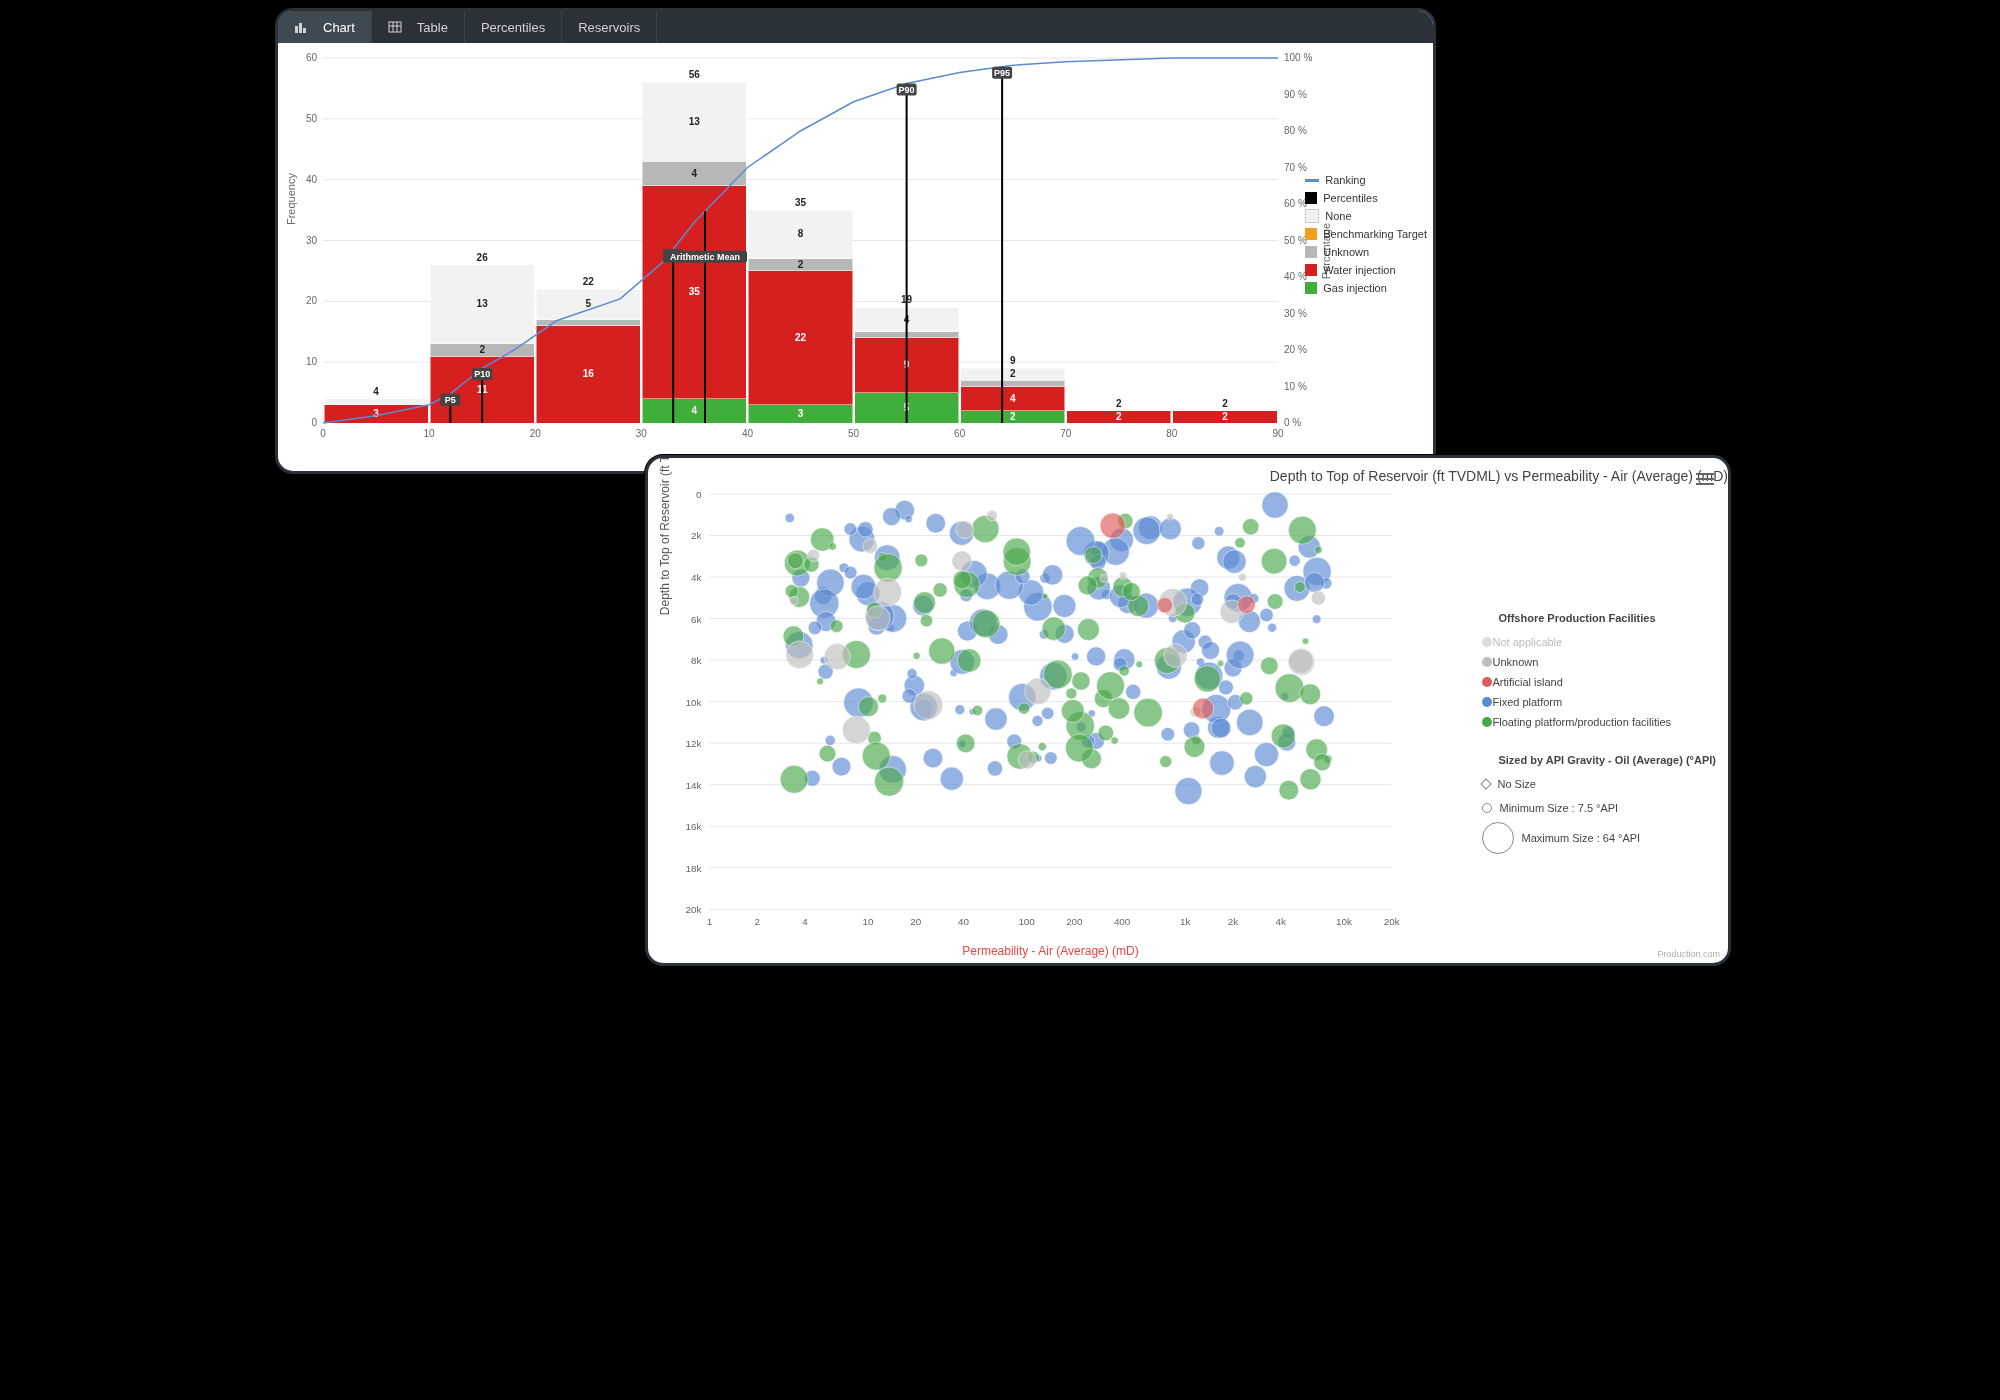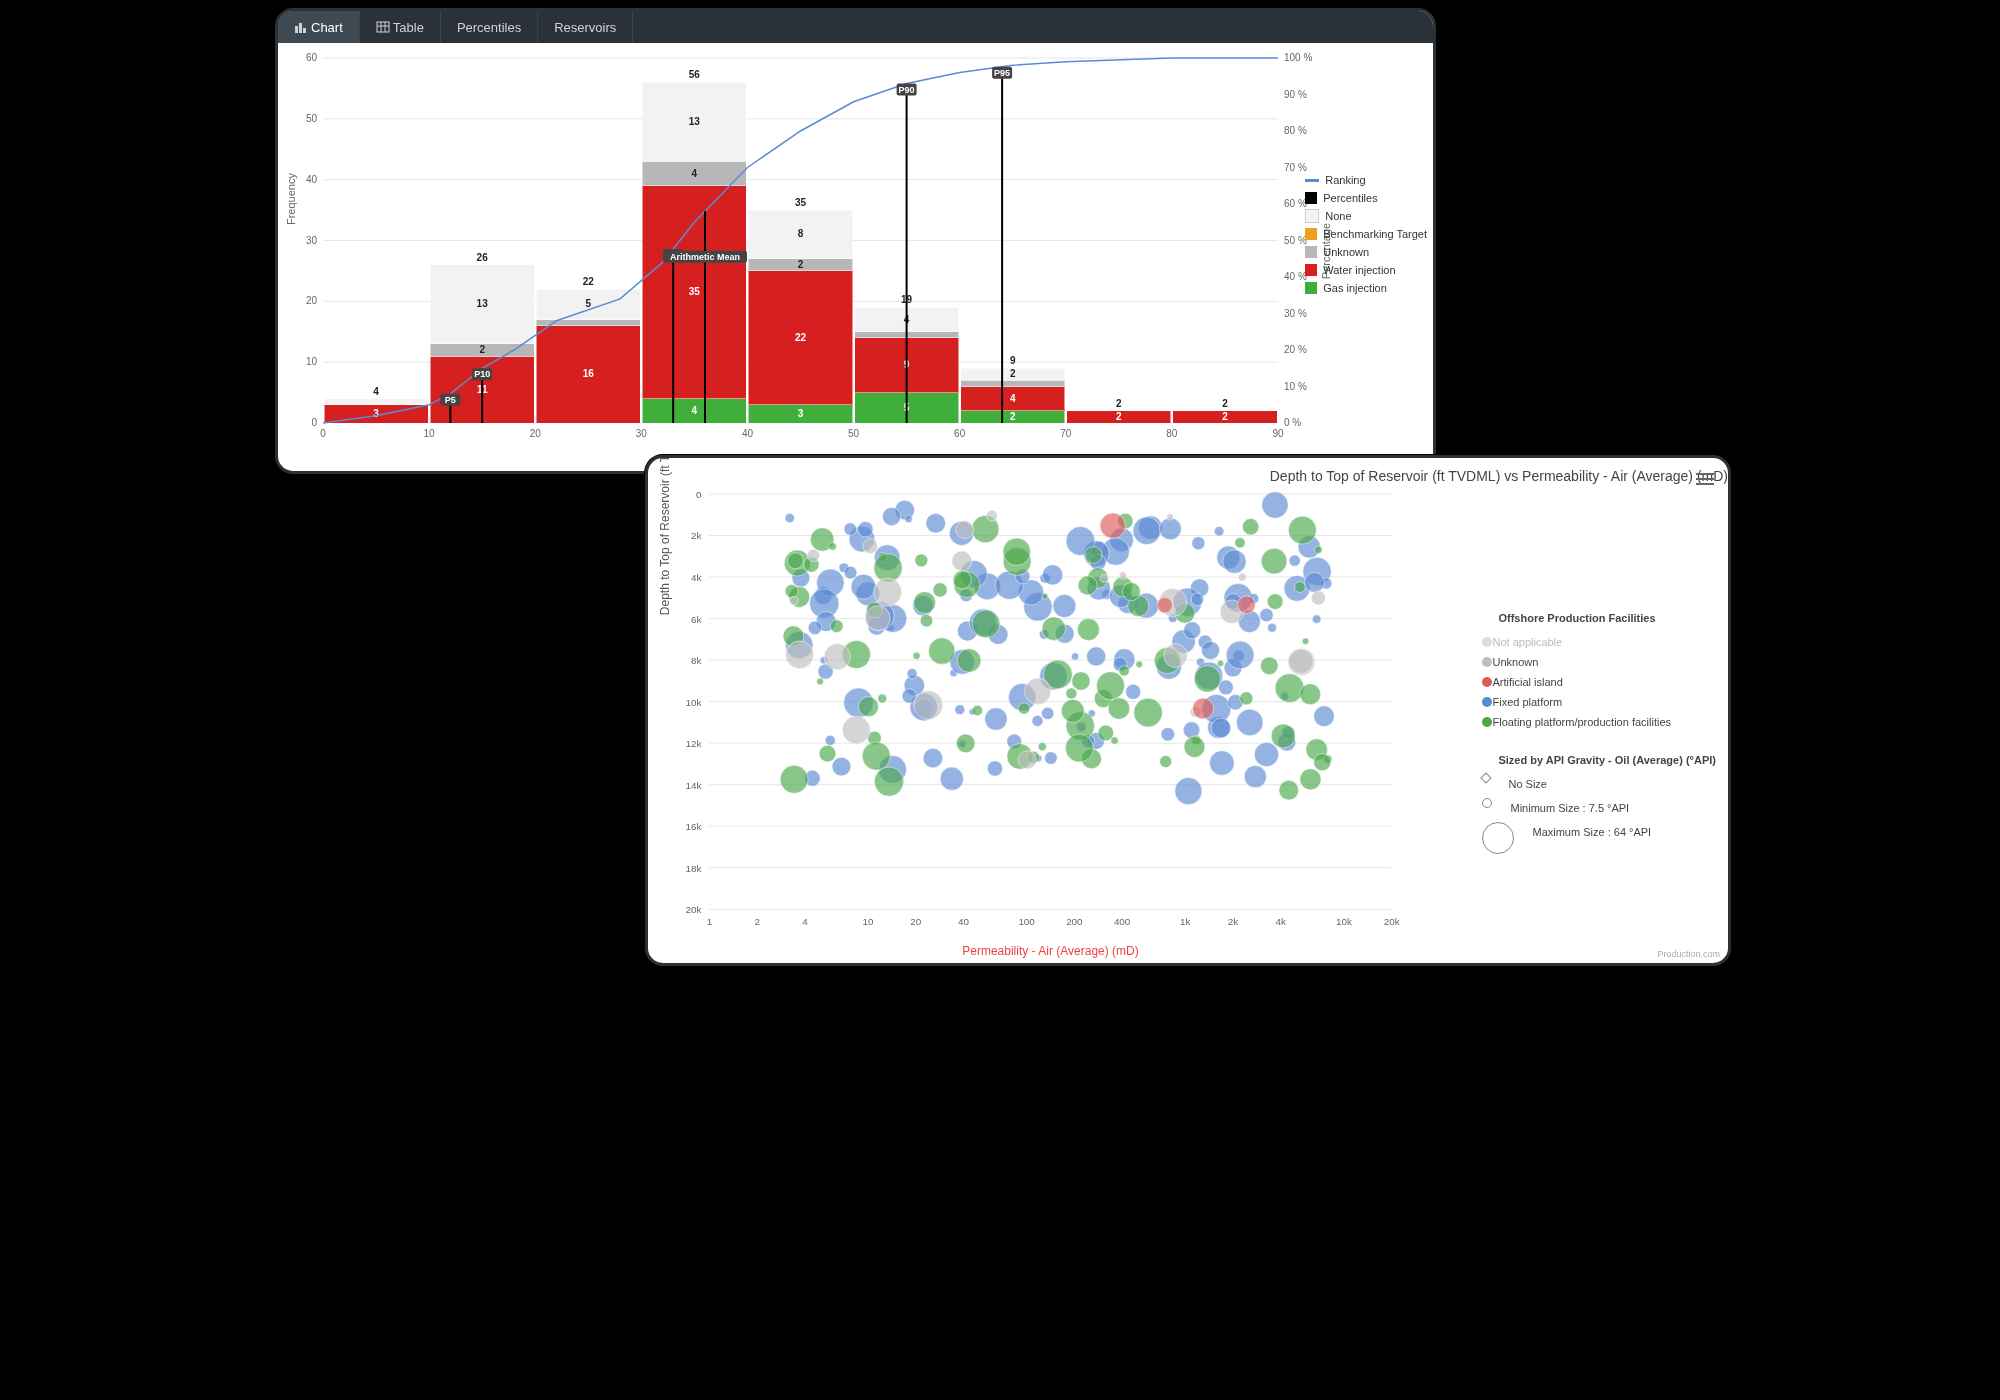--- a/index.html
+++ b/index.html
@@ -1,21 +1,21 @@
 <!DOCTYPE html>
 <html><head>
 <meta charset="utf-8">
 <style>
 html,body{margin:0;padding:0;background:#000;font-family:"Segoe UI",Arial,sans-serif;font-size:12px;color:#333}
 .stage{position:relative;width:1470px;height:970px;margin:0 auto}
 
 .panel{position:absolute;background:#fff;border:3px solid #2a3138;border-radius:18px;box-shadow:0 0 0 1px #000;overflow:hidden}
 .panel.top{left:10px;top:8px;width:1155px;height:460px}
 .tabs{display:flex;align-items:stretch;background:#2a3138;height:32px;color:#cfd3d6;font-size:13px}
-.tabs .tab{display:flex;align-items:center;gap:3px;padding:0 16px;cursor:pointer;border-right:1px solid #3a424a}
+.tabs .tab{display:flex;align-items:center;gap:15px;padding:0 16px;cursor:pointer;border-right:1px solid #3a424a}
 .tabs .tab.active{background:#3f4952;color:#fff}
 .tabs .tab .ico{width:14px;height:14px;display:inline-block}
 .chart1{position:relative;margin:10px 155px 10px 45px;height:395px}
 .chart1 .ylab{position:absolute;left:-38px;top:50%;transform:rotate(-90deg) translateX(50%);transform-origin:left top;color:#666;font-size:11px}
 .chart1 .ylab.right{left:auto;right:-42px;transform:rotate(-90deg) translateX(50%);transform-origin:right top}
 .chart1 .xlab{position:absolute;left:0;right:0;bottom:-22px;text-align:center;color:#666;font-size:11px}
 .plot{position:absolute;left:0;top:0;right:0;bottom:25px}
 .grid line{stroke:#e6e6e6;stroke-width:1}
 .axis text{fill:#666;font-size:10px}
 .bar .seg{shape-rendering:crispEdges}
@@ -36,21 +36,21 @@
 .menu-ico span{display:block;height:2px;background:#666;margin:3px 0}
 .scatter-wrap{position:relative;margin:10px 330px 10px 55px;height:440px}
 .scatter-wrap .ylab{position:absolute;left:-45px;top:50%;transform:rotate(-90deg) translateX(50%);transform-origin:left top;color:#555;font-size:12px}
 .scatter-wrap .xlab{position:absolute;left:0;right:0;bottom:-24px;text-align:center;color:#ef4444;font-size:12px}
 .legend2{position:absolute;right:12px;top:150px;font-size:11px;line-height:20px;color:#444}
 .legend2 h4{margin:0 0 4px 16px;font-size:11px;font-weight:700}
 .legend2 .row{display:flex;align-items:center;gap:0}
 .legend2 .dot{width:10px;height:10px;border-radius:50%}
 .legend2 .muted{color:#bbb}
 .legend2 .size-block{margin-top:18px}
-.legend2 .size-row{display:flex;gap:18px;margin:4px 0}
+.legend2 .size-row{display:flex;align-items:center;gap:7px;margin:4px 0}
 .legend2 .ring{border:1px solid #888;border-radius:50%;background:transparent}
 .credit{position:absolute;right:8px;bottom:4px;font-size:9px;color:#aaa}
 </style>
 </head>
 <body>
 
 <div class="stage">
 
 <div class="panel top">
   <div class="tabs">

